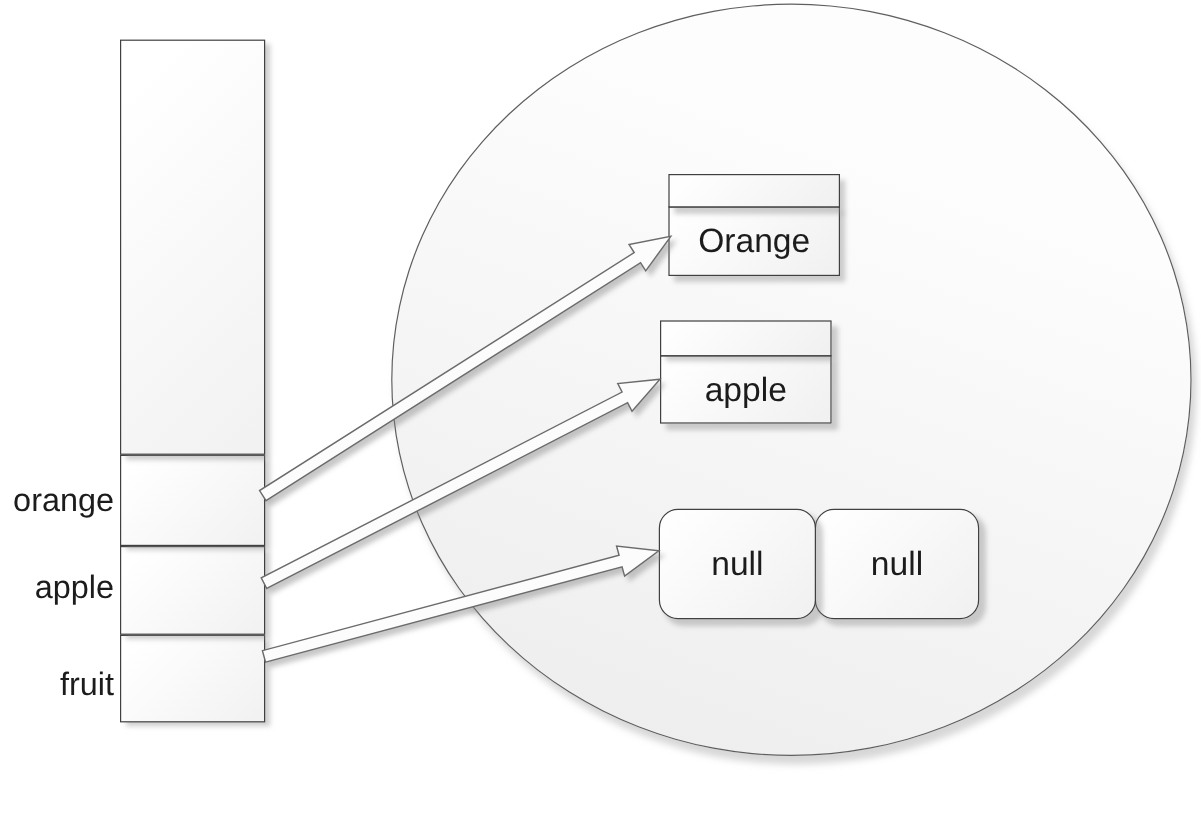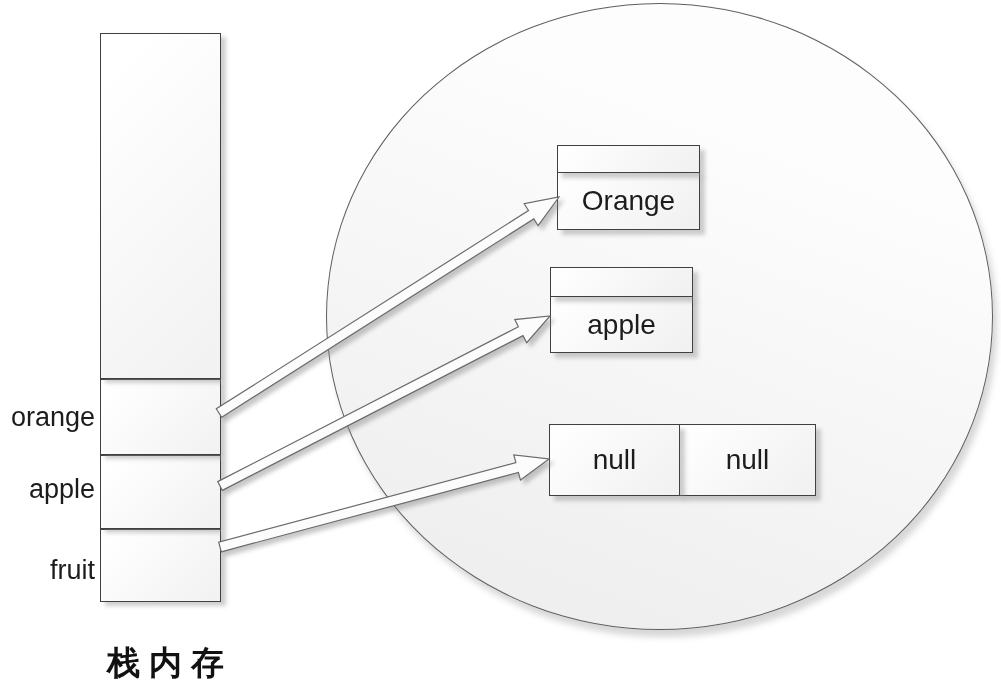--- a/index.html
+++ b/index.html
@@ -79,23 +79,23 @@
   #box-orange { left: 557px; top: 145px; width: 143px; }
   #box-orange .hdr { height: 28px; }
   #box-orange .bdy { height: 58px; }
 
   #box-apple { left: 550px; top: 267px; width: 143px; }
   #box-apple .hdr { height: 30px; }
   #box-apple .bdy { height: 57px; }
 
   #box-array { left: 549px; top: 424px; width: 267px; height: 72px; display: flex; }
   #box-array .arr-cell {
-    height: 72px;
+    height: 92px;
     display: flex; align-items: center; justify-content: center;
-    font-size: 28px; color: #1c1c1c;
+    font-size: 28px; color: #1c1c1c; border-radius: 16px;
   }
   #box-array .arr-cell.a0 { width: 131px; position: relative; z-index: 6; }
   #box-array .arr-cell.a1 { width: 137px; margin-left: -1px; position: relative; z-index: 5; }
 
   
   #arrow-layer {
     position: absolute;
     left: 0; top: 0;
     width: 1001px;
     height: 692px;
@@ -154,15 +154,14 @@
   <div class="stack-var-label v0">orange</div>
   <div class="stack-var-label v1">apple</div>
   <div class="stack-var-label v2">fruit</div>
 
   <svg id="arrow-layer" viewBox="0 0 1001 692" xmlns="http://www.w3.org/2000/svg">
     <polygon points="221.7,417.2 533.8,218.9 538.1,225.7 559,197 524.2,203.7 528.5,210.5 216.3,408.8"></polygon>
     <polygon points="222.3,490.4 523,335.6 526.7,342.7 550,316 514.8,319.6 518.4,326.7 217.7,481.6"></polygon>
     <polygon points="221.3,551.8 518.4,472.4 520.5,480.1 549,459 513.8,455 515.9,462.7 218.7,542.2"></polygon>
   </svg>
 
-  <div class="region-caption stack-cap">栈内存</div>
 
 </div>
 
 </body></html>

